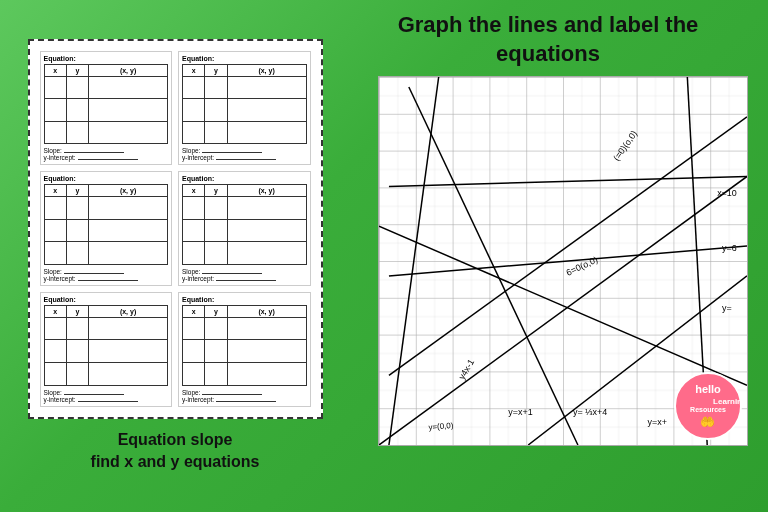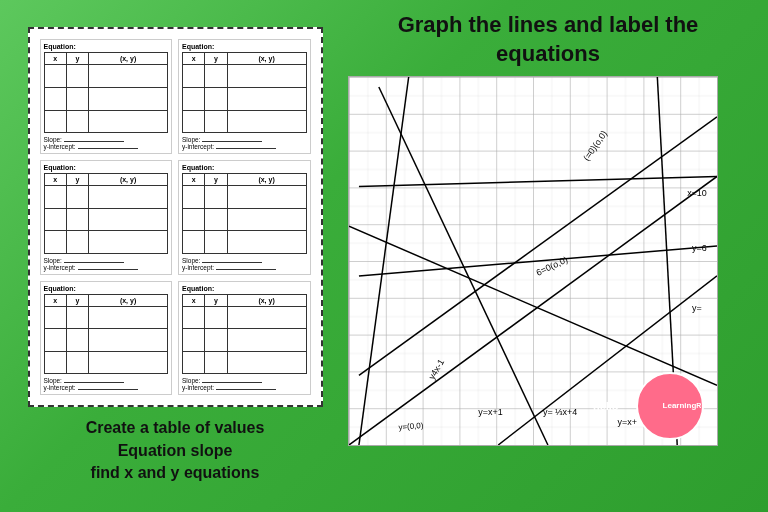--- a/index.html
+++ b/index.html
@@ -84,21 +84,21 @@
       font-size: 16px;
       font-weight: bold;
       color: #111;
       line-height: 1.4;
     }
 
     .right-panel {
       width: 400px;
       display: flex;
       flex-direction: column;
-      align-items: flex-start;
+      align-items: flex-end;
       height: 490px;
       position: relative;
     }
 
     .graph-title {
       font-size: 22px;
       font-weight: bold;
       text-align: center;
       color: #111;
       margin-bottom: 8px;
@@ -118,27 +118,27 @@
       width: 100%;
       height: 100%;
       position: absolute;
       top: 0; left: 0;
     }
 
     
     .hello-badge {
       position: absolute;
       bottom: 5px;
-      right: 13px;
+      right: 5px;
       width: 68px;
       height: 68px;
       background: #ff6b8a;
       border-radius: 50%;
       display: flex;
-      flex-direction: row;
+      flex-direction: column;
       align-items: center;
       justify-content: center;
       color: white;
       font-size: 9px;
       font-weight: bold;
       text-align: center;
       line-height: 1.2;
       border: 2px solid white;
     }
 
@@ -362,21 +362,20 @@
       </table>
       <div class="slope-intercept">
         <span>Slope:<div></div></span><br>
         <span>y-intercept:<div></div></span>
       </div>
     </div>
 
   </div>
 
   <div class="caption-text">
-    <div>Create a table of values</div>
     <div>Equation slope</div>
     <div>find x and y equations</div>
   </div>
 </div>
 
 <div class="right-panel">
   <div class="graph-title">Graph the lines and label the equations</div>
 
   <div class="graph-image">
     <svg class="graph-grid" viewBox="0 0 370 370" xmlns="http://www.w3.org/2000/svg">

